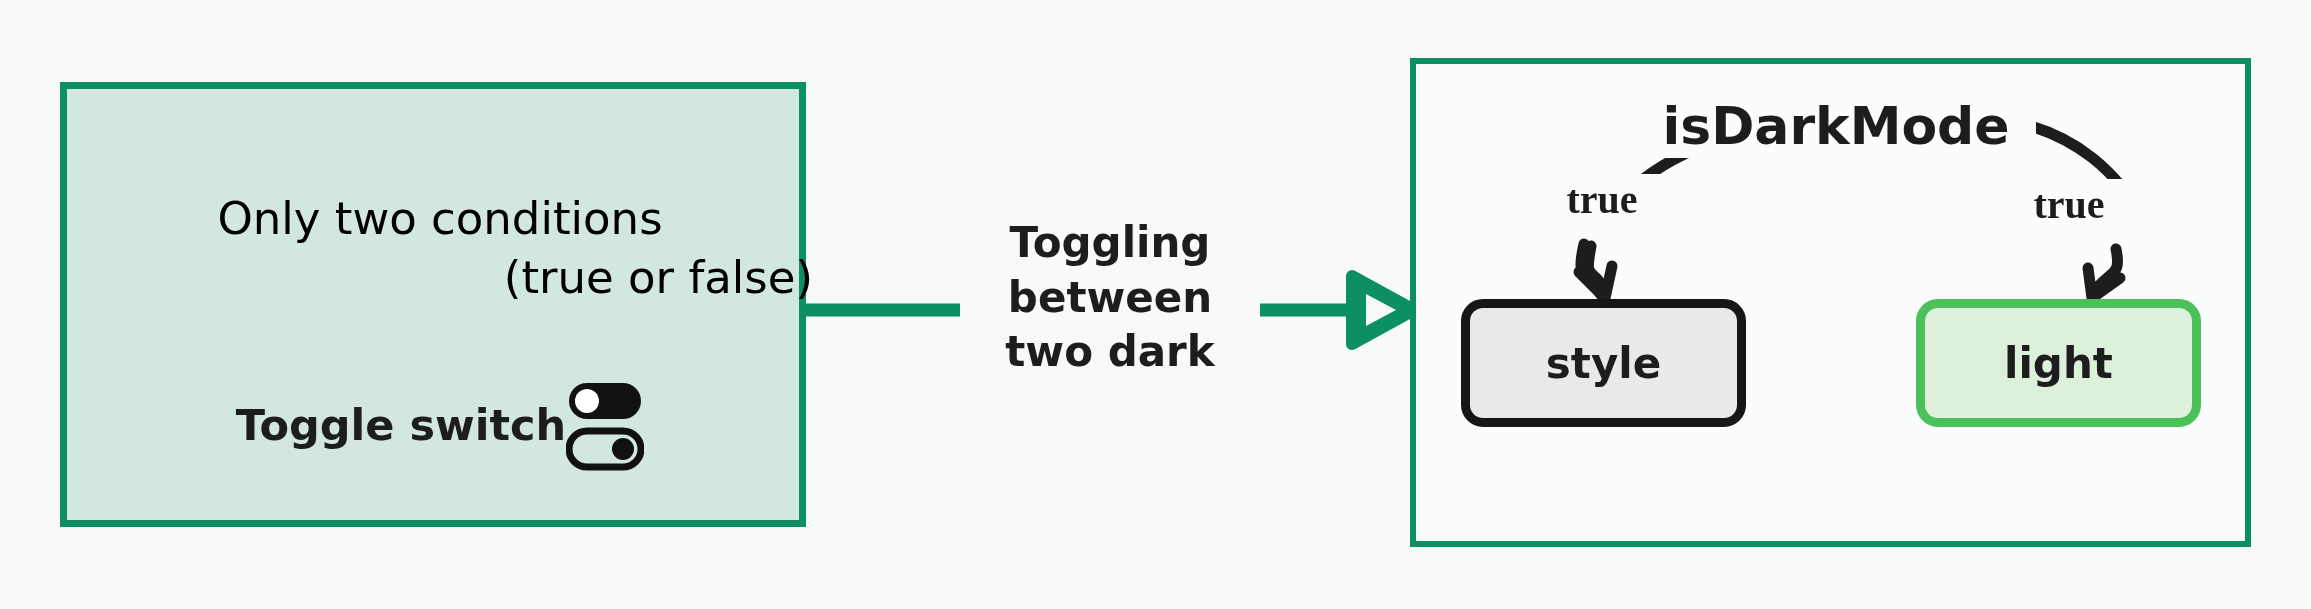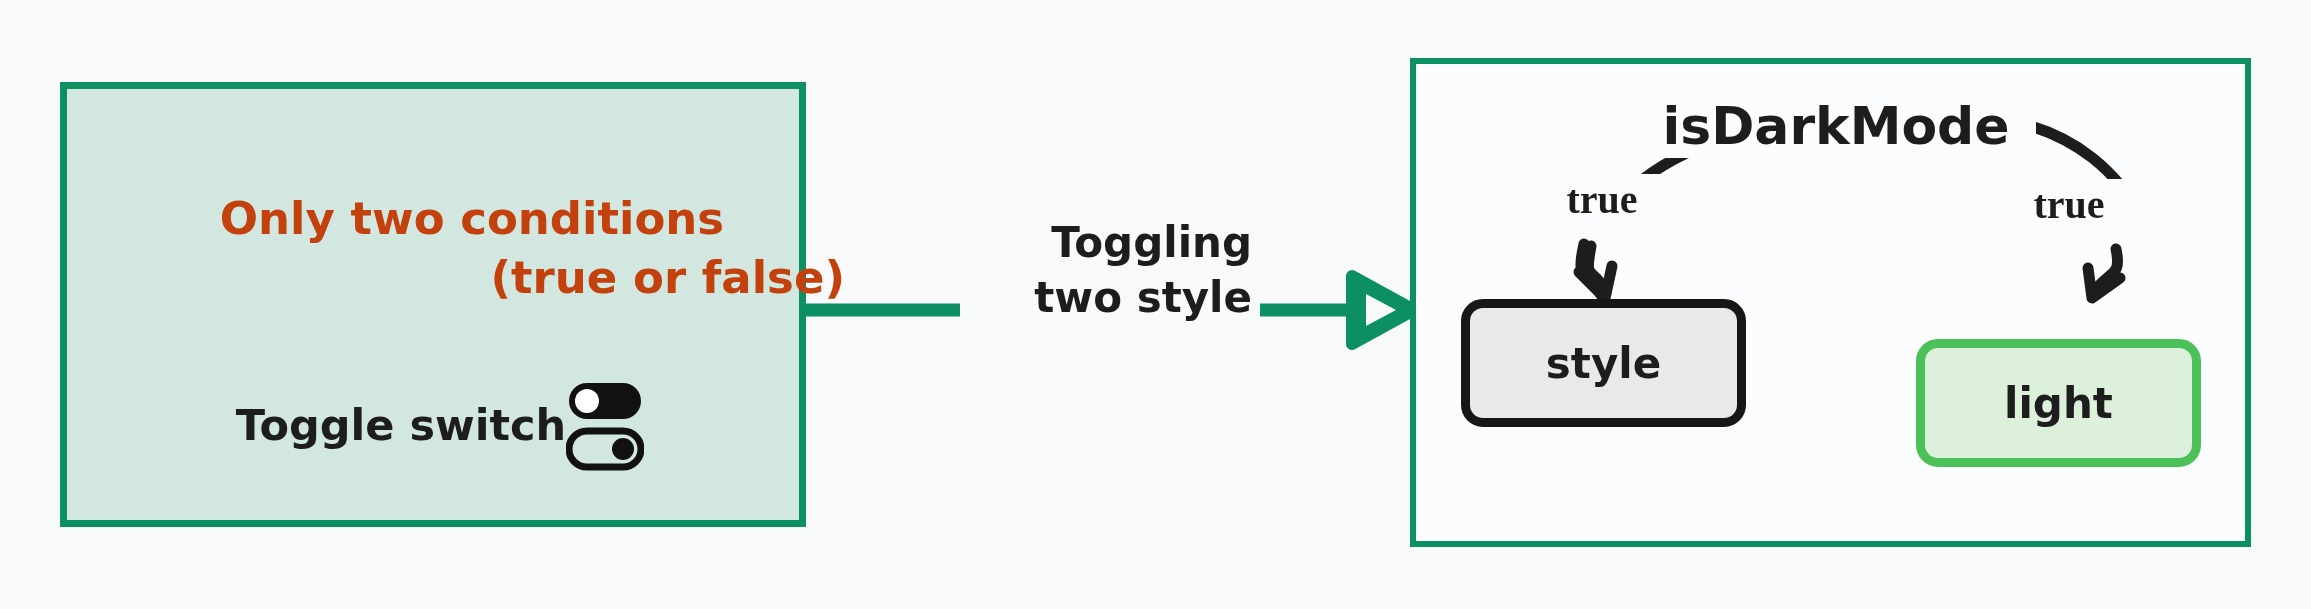--- a/index.html
+++ b/index.html
@@ -47,23 +47,22 @@
 
   #left-heading {
     position: absolute;
     left: 0;
     top: 100px;
     width: 746px;
     text-align: center;
     font-size: 45px;
     line-height: 1.32;
     font-family: "DejaVu Sans", sans-serif;
-    font-weight: bold;
-    color: #c2410c;
-    margin-left: 32px;
+    font-weight: normal;
+    color: #000000;
   }
   #left-heading .l2 { display: block; text-align: right; }
 
   #toggle-row {
     position: absolute;
     left: 0;
     top: 290px;
     width: 746px;
     display: flex;
     align-items: center;
@@ -91,21 +90,21 @@
     width: 620px;
     height: 260px;
     pointer-events: none;
   }
 
   #connector-label {
     position: absolute;
     left: 960px;
     top: 212px;
     width: 300px;
-    text-align: right;
+    text-align: center;
     font-size: 42px;
     line-height: 1.30;
     font-weight: bold;
     color: #1d1d1d;
     font-family: "DejaVu Sans", sans-serif;
     background: #f7f9fa;
     padding: 4px 8px;
     box-sizing: border-box;
   }
   #connector-label span { display: block; }
@@ -171,21 +170,20 @@
   }
 
   #box-light {
     left: 500px;
     top: 235px;
     width: 285px;
     height: 128px;
     background: #dcf0dc;
     border: 9px solid #4cc15a;
     border-radius: 22px;
-    margin-top: 40px;
   }
 </style>
 </head>
 <body>
 
 <div id="canvas">
 
   <div class="panel" id="left-panel">
 
     <div id="left-heading">
@@ -212,21 +210,22 @@
     <line x1="6" y1="130" x2="566" y2="130" stroke="#0d9061" stroke-width="13" stroke-linecap="butt"></line>
 
     <g>
       <path d="M 552 96 L 614 130 L 552 164 Z" fill="#0d9061" stroke="#0d9061" stroke-width="12" stroke-linejoin="round"></path>
       <path d="M 566 114 L 596 130 L 566 146 Z" fill="#f7f9fa"></path>
     </g>
   </svg>
 
   <div id="connector-label">
     <span>Toggling</span>
-    <span>two style</span>
+    <span>between</span>
+    <span>two dark</span>
   </div>
 
   <div class="panel" id="right-panel">
 
     <svg id="arc-layer" viewBox="0 0 841 489">
 
       <path d="M 385 62 C 300 66 230 100 190 152" fill="none" stroke="#1d1d1d" stroke-width="11" stroke-linecap="round"></path>
 
       <path d="M 600 58 C 660 72 700 106 730 158" fill="none" stroke="#1d1d1d" stroke-width="11" stroke-linecap="round"></path>
 

